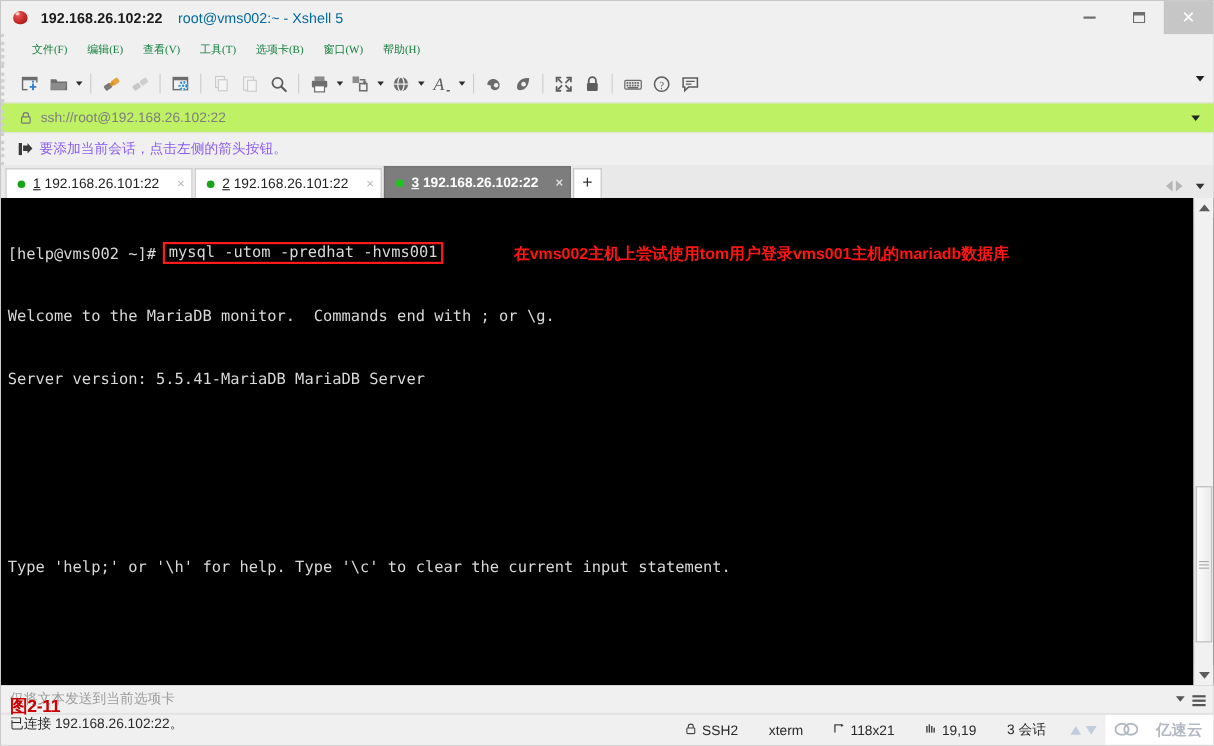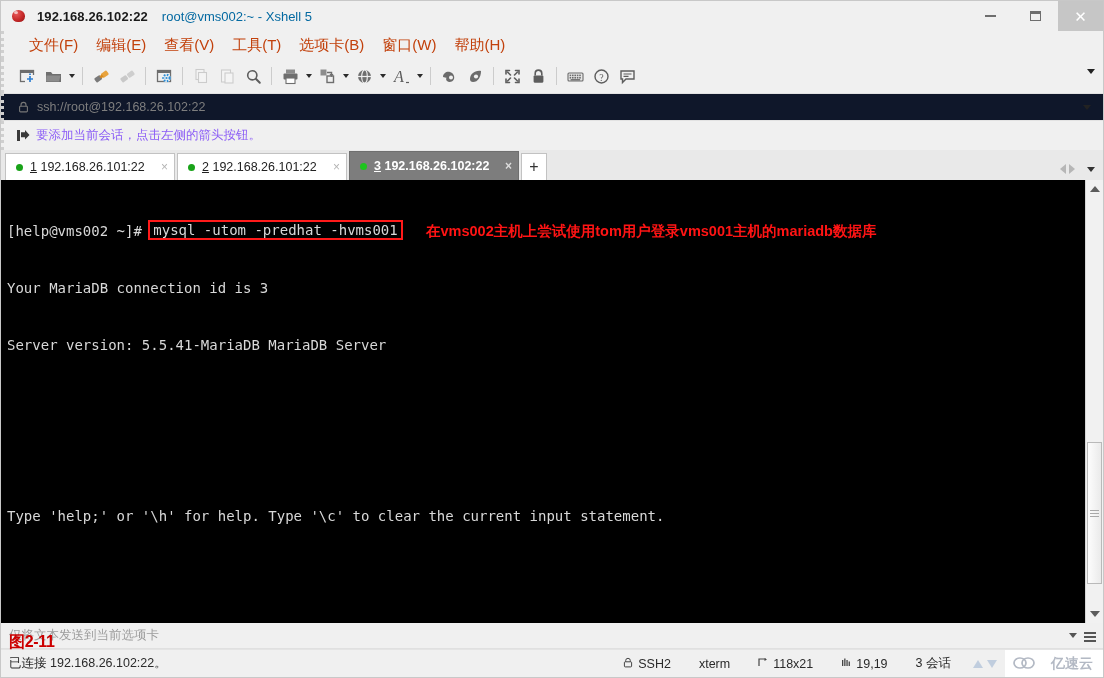--- a/index.html
+++ b/index.html
@@ -68,24 +68,25 @@
   
   .menubar {
     height: 28px;
     display: flex; align-items: center;
     padding-left: 16px;
     background: #f0f0f0;
     flex: 0 0 28px;
     border-left: 3px dotted #cfcfcf;
   }
   .menu-item {
-    font-size: 15px; color: #c2410c;
+    font-size: 10px; color: #15803d;
     padding: 4px 9px;
     cursor: default;
     white-space: nowrap;
+    font-family: Liberation Serif, serif;
   }
 
   
   .toolbar {
     height: 34px;
     display: flex; align-items: center;
     padding-left: 10px;
     background: #f0f0f0;
     flex: 0 0 34px;
     border-left: 3px dotted #cfcfcf;
@@ -113,21 +114,21 @@
     position: absolute; right: 8px; top: 10px;
     width: 0; height: 0;
     border-left: 4px solid transparent;
     border-right: 4px solid transparent;
     border-top: 5px solid #222;
   }
 
   
   .addressbar {
     height: 28px;
-    background: #0f172a;
+    background: #bef264;
     border-top: 1px solid #e2e2e2;
     border-bottom: 1px solid #e2e2e2;
     display: flex; align-items: center;
     padding-left: 14px;
     flex: 0 0 28px;
     border-left: 3px dotted #cfcfcf;
     position: relative;
   }
   .addr-lock { margin-right: 8px; display:flex; }
   .addr-text { font-size: 12.5px; color: #7e7e7e; }
@@ -248,20 +249,21 @@
     padding: 0 3px;
     margin: 0 -2px;
     position: relative;
     top: -1px;
   }
   .annot {
     color: #ff1414;
     font-family: "Liberation Sans", "DejaVu Sans", sans-serif;
     font-weight: bold;
     font-size: 14.5px;
+    margin-left: 41px;
   }
 
   
   .scrollbar {
     width: 18px;
     background: #f1f1f1;
     border-left: 1px solid #d6d6d6;
     position: relative;
     flex: 0 0 18px;
   }
@@ -321,21 +323,21 @@
     font-weight: bold;
     font-size: 16px;
     color: #cc0000;
     z-index: 30;
     letter-spacing: -.3px;
   }
 
   .statusbar {
     height: 28px;
     background: #f0f0f0;
-    display: flex; align-items: center;
+    display: flex; align-items: flex-start;
     flex: 0 0 28px;
     position: relative;
     font-size: 12.5px; color: #2a2a2a;
     border-top: 1px solid #e4e4e4;
   }
   .status-left { padding-left: 8px; }
   .status-right {
     margin-left: auto; display: flex; align-items: center;
     height: 100%;
   }
@@ -601,21 +603,21 @@
     <div class="tab-nav">
       <span class="tnav left"></span>
       <span class="tnav right"></span>
     </div>
     <span class="tab-menu"></span>
   </div>
 
   <div class="term-wrap">
     <div class="terminal">
       <div class="tline"><span>[help@vms002 ~]# </span><span class="boxed">mysql -utom -predhat -hvms001</span><span>   </span><span class="annot">在vms002主机上尝试使用tom用户登录vms001主机的mariadb数据库</span></div>
-      <div class="tline"><span>Your MariaDB connection id is 3</span></div>
+      <div class="tline"><span>Welcome to the MariaDB monitor.  Commands end with ; or \g.</span></div>
       <div class="tline"><span>Server version: 5.5.41-MariaDB MariaDB Server</span></div>
       <div class="tline"><span></span></div>
       <div class="tline"><span></span></div>
       <div class="tline"><span>Type 'help;' or '\h' for help. Type '\c' to clear the current input statement.</span></div>
       
       
       
       
       
       

